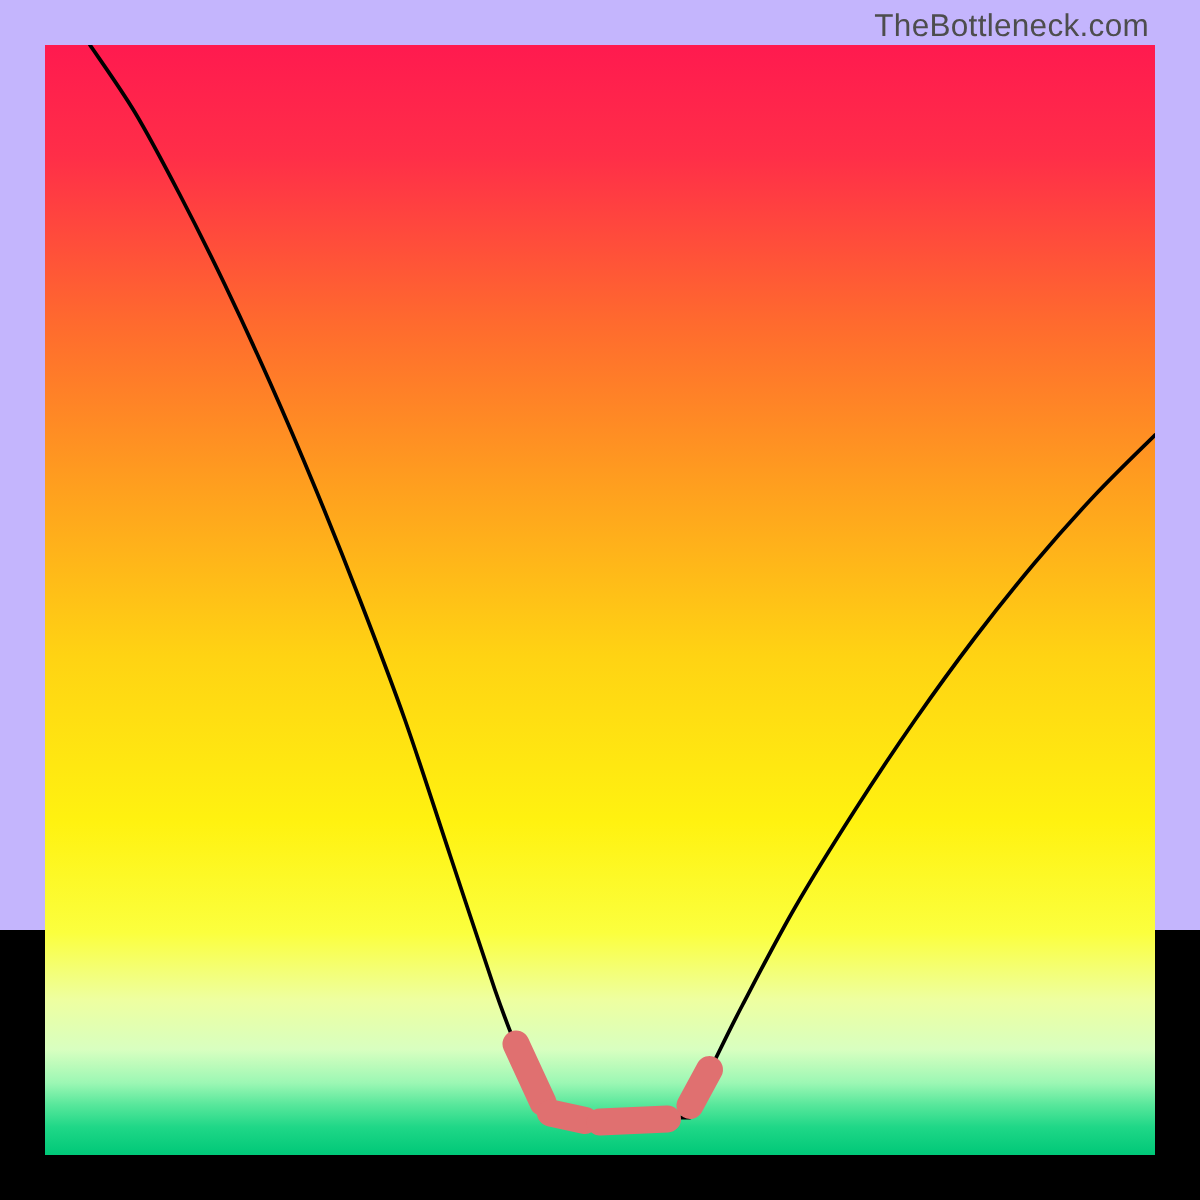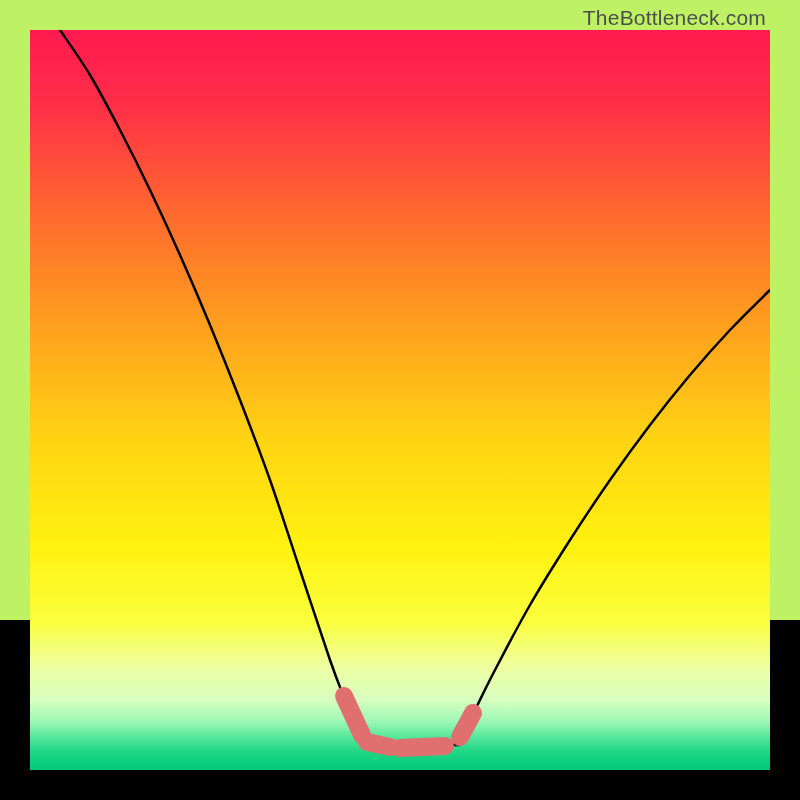--- a/index.html
+++ b/index.html
@@ -8,21 +8,21 @@
     width: 800px;
     height: 800px;
     overflow: hidden;
     background: #000;
     font-family: Arial, Helvetica, sans-serif;
   }
   .frame {
     position: relative;
     width: 800px;
     height: 620px;
-    background: #bef264;
+    background: #c4b5fd;
   }
   .plot-area {
     position: absolute;
     left: 30px;
     top: 30px;
     width: 740px;
     height: 740px;
     overflow: hidden;
   }
   .gradient {

